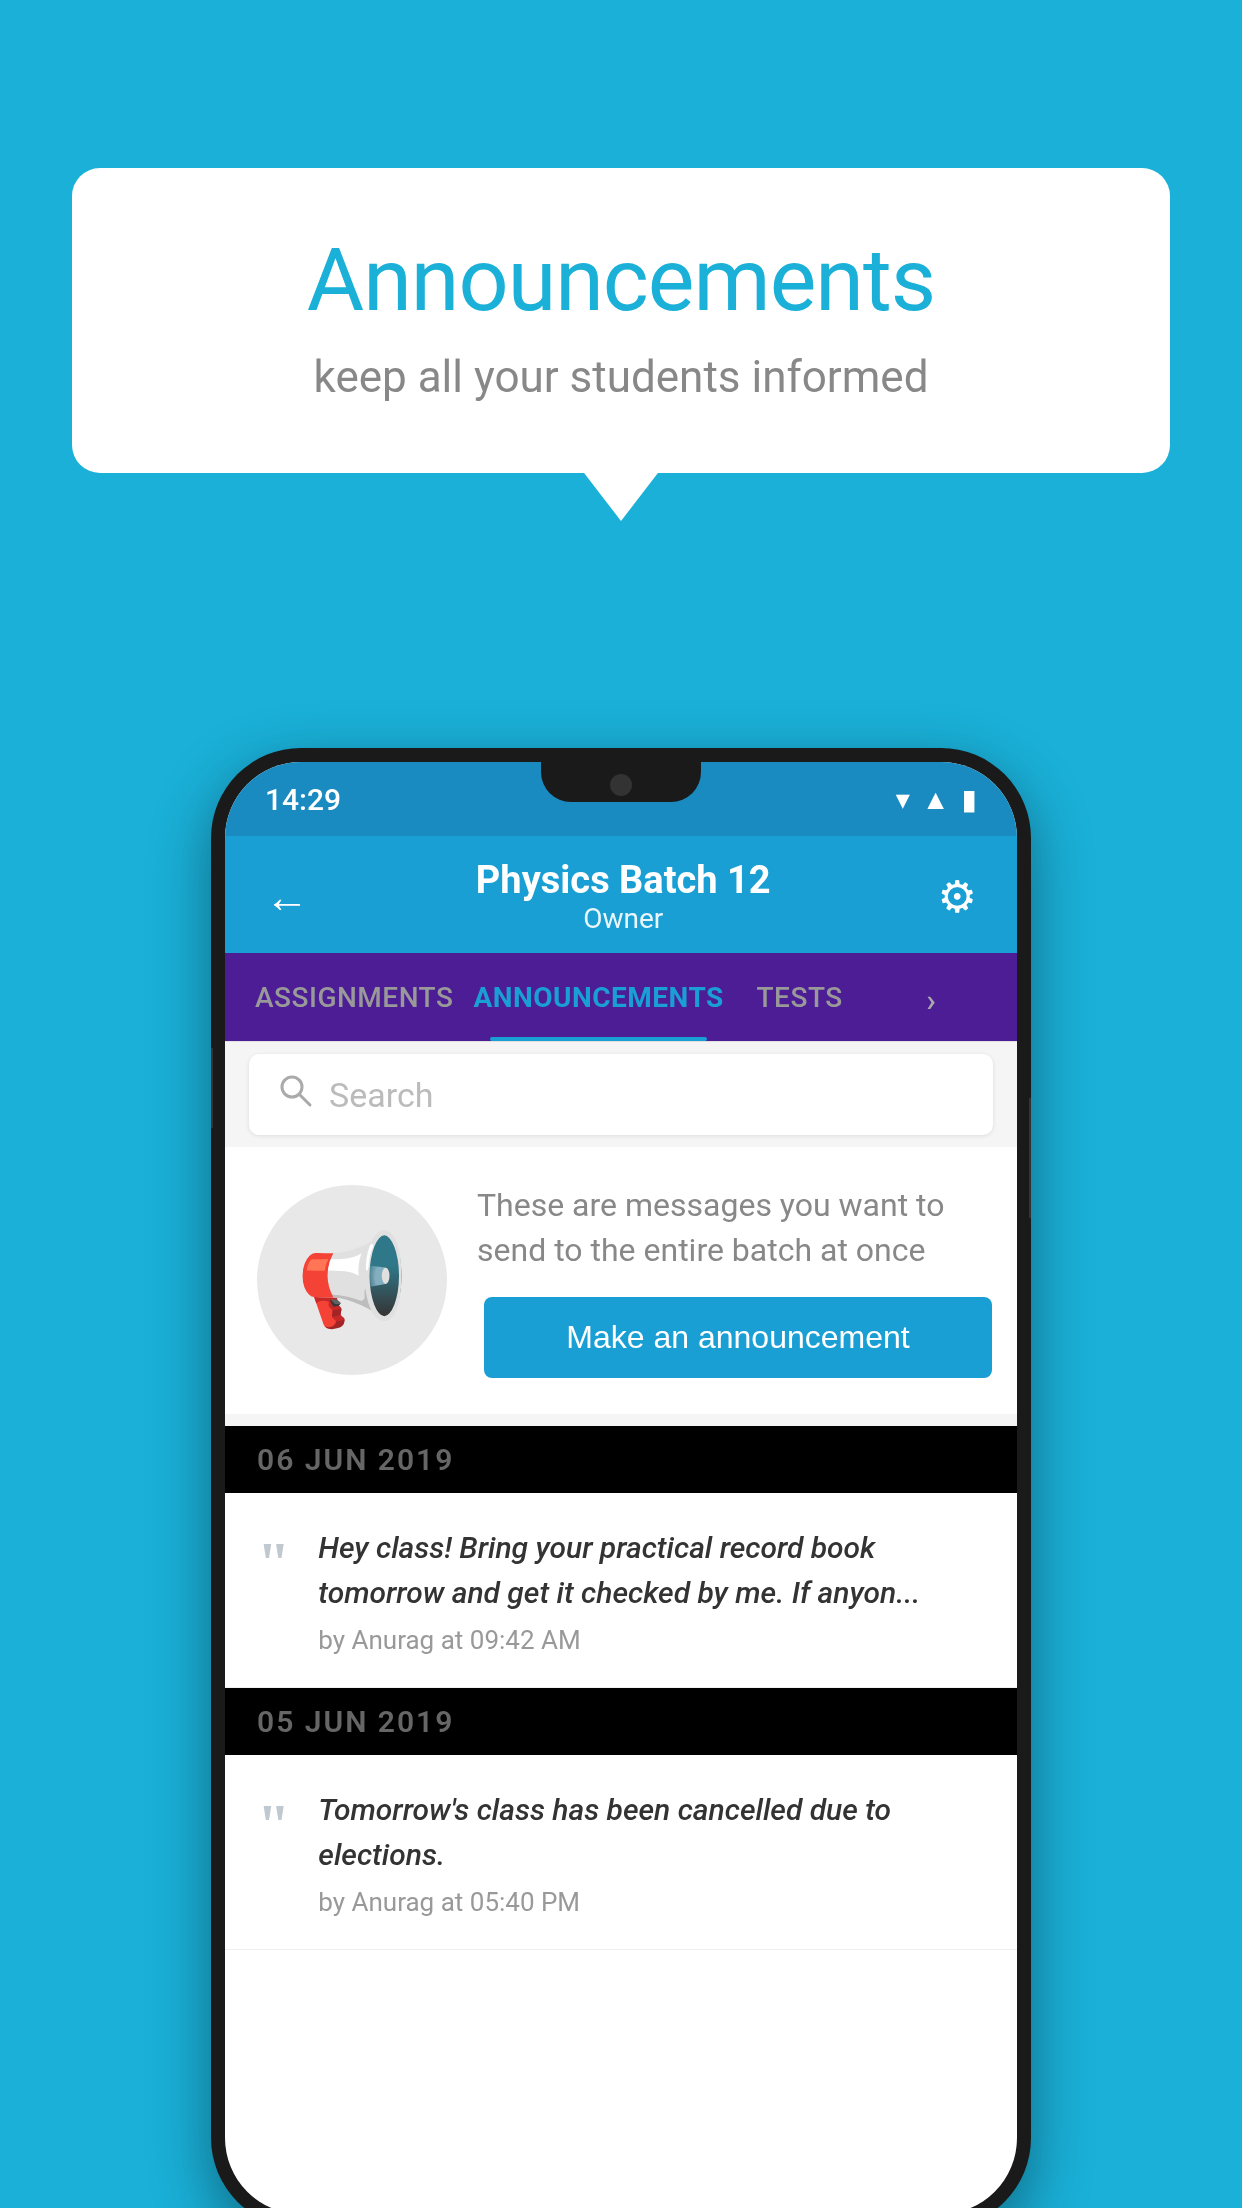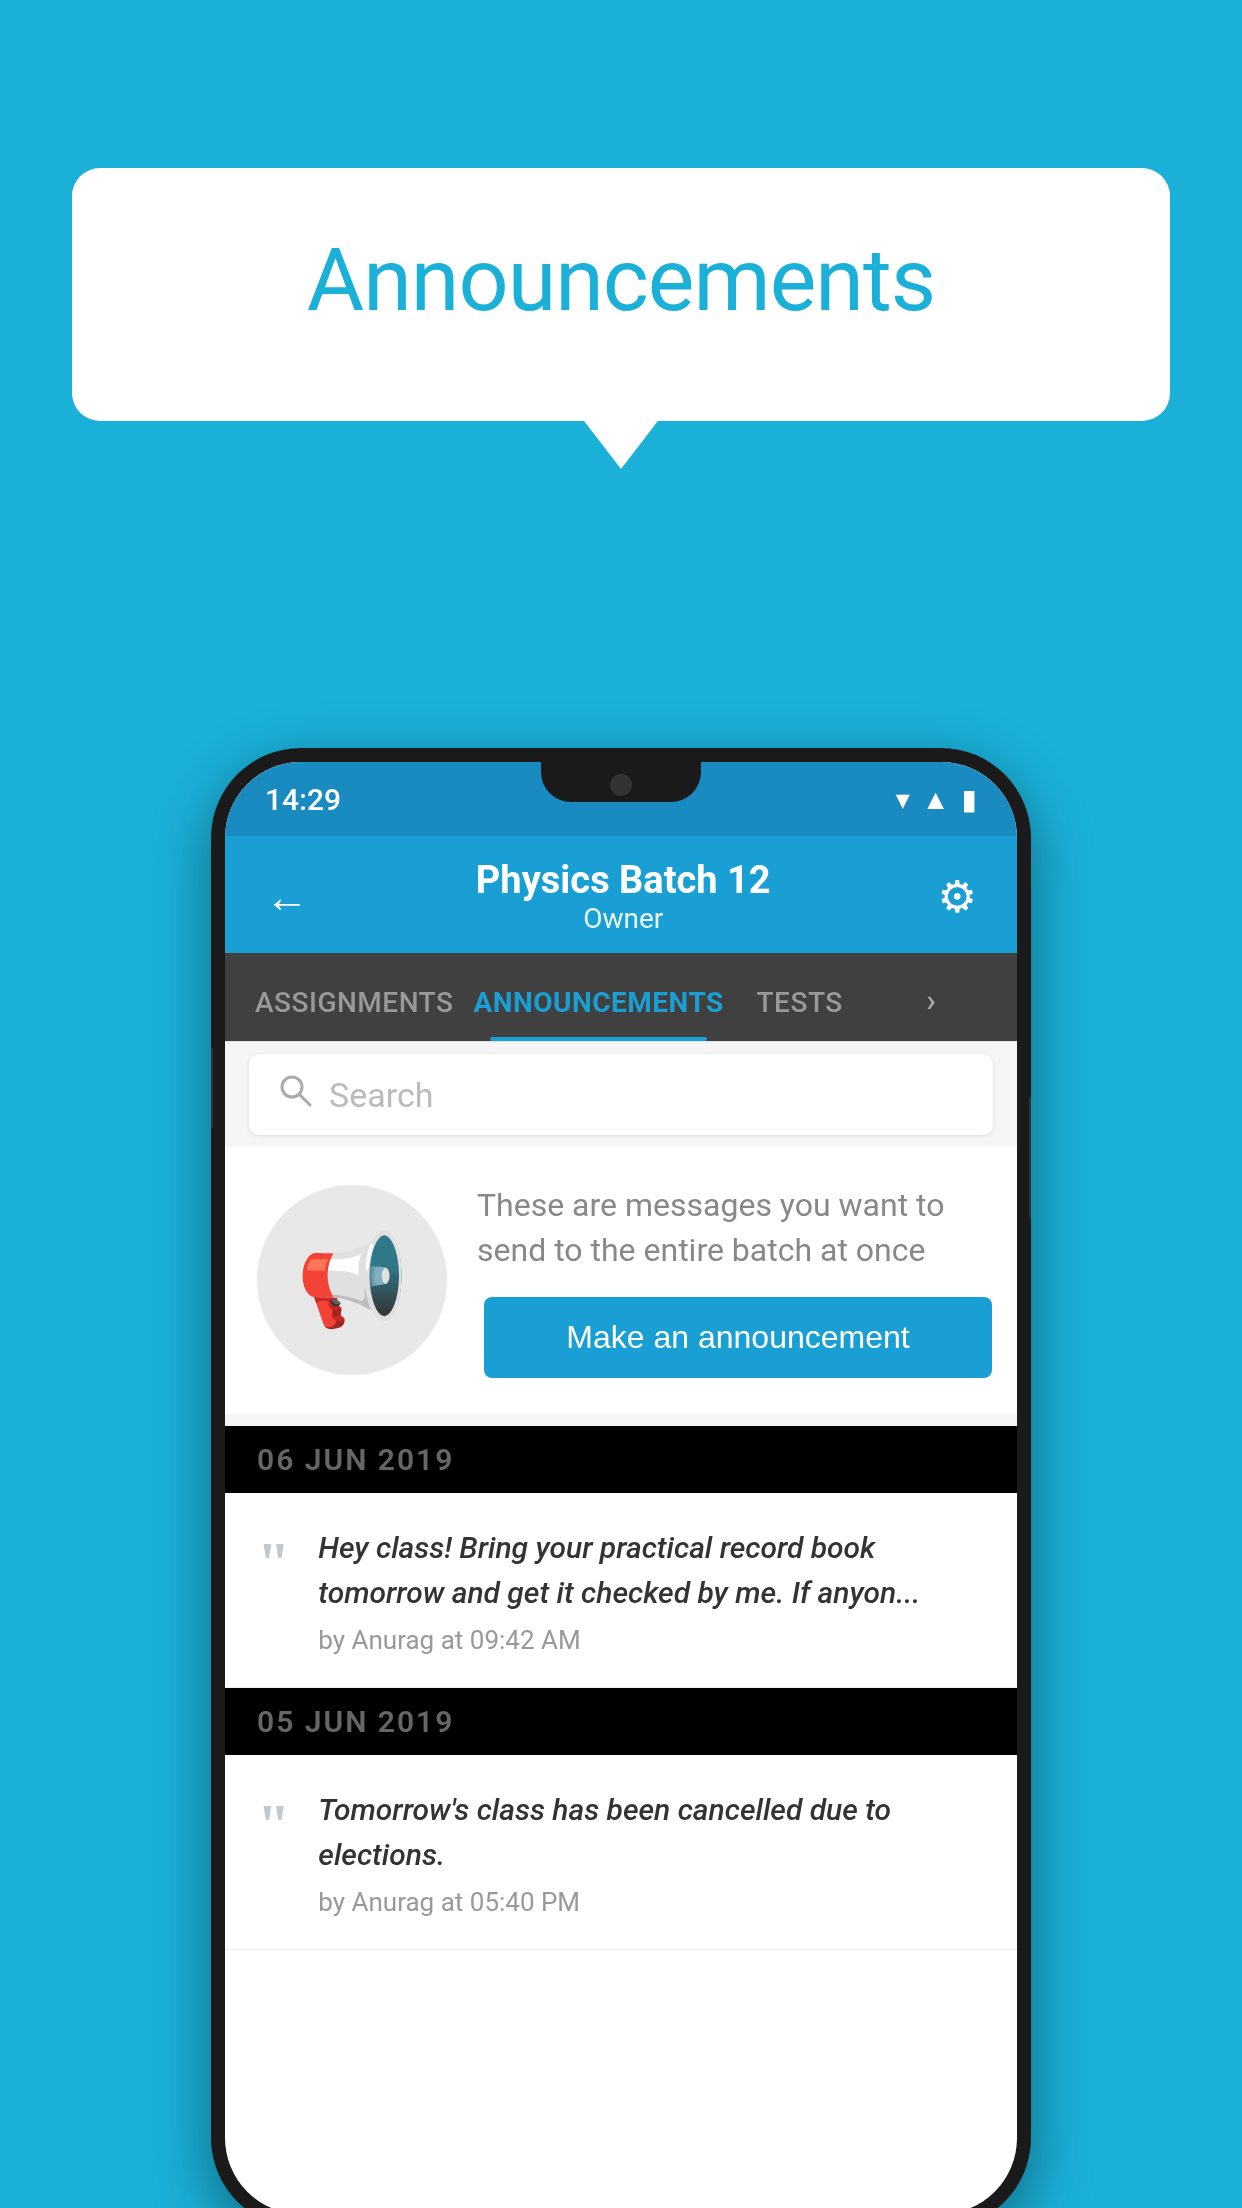--- a/index.html
+++ b/index.html
@@ -171,25 +171,24 @@
       font-weight: 400;
     }
 
     .settings-icon {
       color: white;
       font-size: 44px;
     }
 
     
     .tab-bar {
-      background: #404040;
+      background: #4c1d95;
       display: flex;
       border-bottom: 1px solid #e0e0e0;
       padding: 0 20px;
-      align-items: flex-end;
     }
 
     .tab-item {
       flex: 1;
       text-align: center;
       padding: 28px 10px 22px;
       font-size: 28px;
       font-weight: 500;
       color: #999;
       letter-spacing: 0.5px;
@@ -357,20 +356,21 @@
       background: #333;
       border-radius: 0 4px 4px 0;
     }
   </style>
 </head>
 <body>
 
 <div class="speech-bubble-container">
   <div class="speech-bubble">
     <div class="bubble-title">Announcements</div>
+    <div class="bubble-subtitle">keep all your students informed</div>
   </div>
 </div>
 
 <div class="phone-frame">
 
   <div class="side-button-left"></div>
   <div class="side-button-right"></div>
 
   <div class="phone-inner">
 

